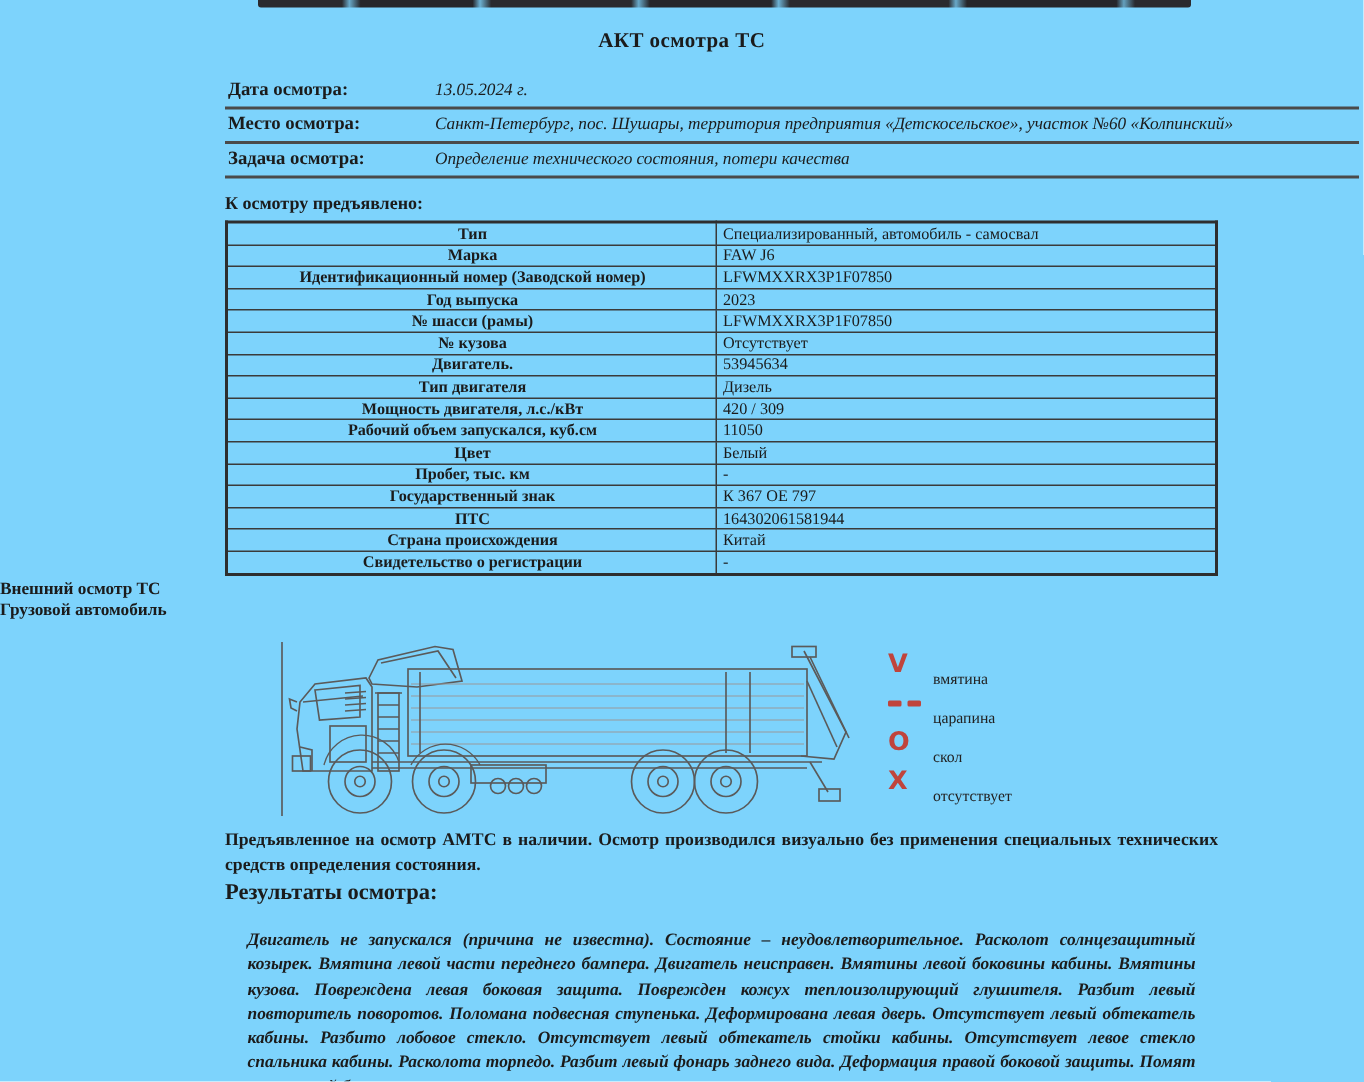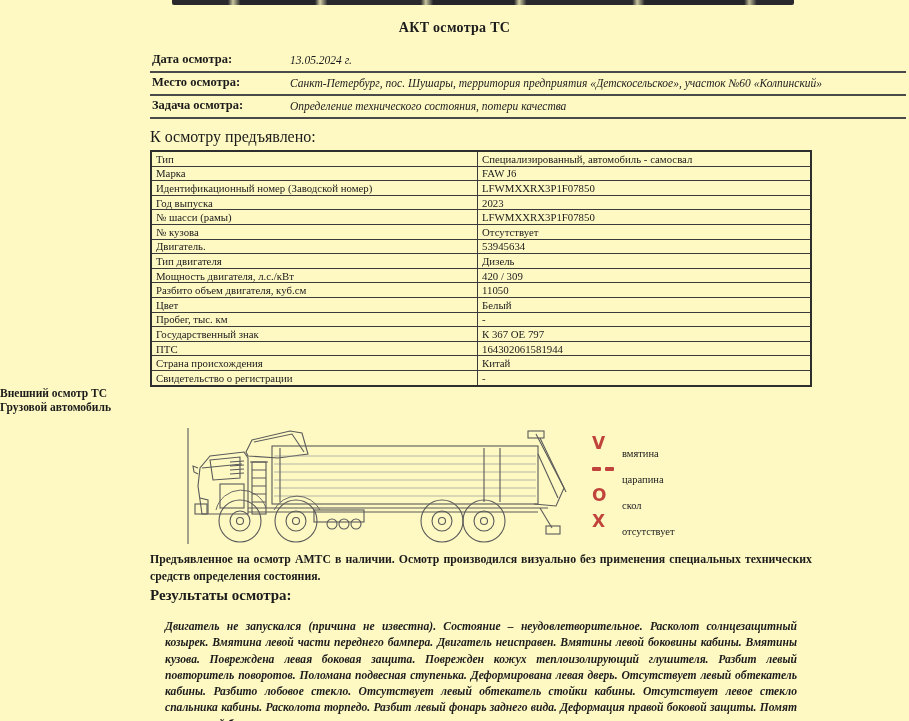--- a/index.html
+++ b/index.html
@@ -1,19 +1,19 @@
 <!DOCTYPE html>
 <html><head>
 <meta charset="utf-8">
 <style>
   html,body{margin:0;padding:0;background:#ffffff;}
   .page{
     position:relative;
     width:909px;height:721px;
-    background:#fef9c3;
+    background:#7dd3fc;
     font-family:"Liberation Serif", serif;
     color:#1b1b1b;
     overflow:hidden;
   }
   
   .top-bar{
     position:absolute;left:172px;top:0;width:622px;height:5px;
     background:linear-gradient(90deg,
       #2a2a2e 0%, #2a2a2e 9%, rgba(42,42,46,.25) 9.8%, 
       #26262a 11%, #26262a 23%, rgba(42,42,46,.2) 23.8%,
@@ -28,30 +28,30 @@
     position:absolute;left:0;top:20px;width:100%;
     text-align:center;font-weight:bold;font-size:14px;letter-spacing:.3px;
   }
   .content{position:absolute;left:150px;top:50px;width:756px;}
 
   
   .info-row{display:flex;border-bottom:2px solid #4a4a4a;padding:2px 0 3px 2px;}
   .info-row .lbl{flex:0 0 138px;font-weight:bold;font-size:12.5px;}
   .info-row .val{flex:1;font-style:italic;font-size:11.5px;line-height:15px;padding-top:1px;}
 
-  .section-heading{font-weight:normal;font-size:16px;margin:9px 0 4px 0;}
+  .section-heading{font-weight:bold;font-size:12px;margin:9px 0 4px 0;}
 
   
   table.veh{border-collapse:collapse;width:662px;table-layout:fixed;border:2px solid #2e2e2e;}
   table.veh td{
     border:1px solid #3a3a3a;
     font-size:10.8px;height:13.6px;line-height:12px;
     padding:0 3px 0 4px;overflow:hidden;white-space:nowrap;
   }
-  table.veh td.k{width:318px;font-weight:normal;}
+  table.veh td.k{width:318px;font-weight:bold;text-align:center;}
 
   .drawing-heading{
     position:absolute;left:0;top:386px;width:100%;
     text-align:left;font-weight:bold;font-size:11.5px;line-height:14px;
   }
   .truck-box{position:absolute;left:186px;top:424px;width:384px;height:124px;}
   .truck-box svg{width:100%;height:100%;}
 
   .legend{position:absolute;left:592px;top:433px;width:170px;}
   .legend-item{display:flex;align-items:center;margin-bottom:6px;height:20px;}
@@ -128,21 +128,21 @@
           </tr>
         <tr>
             <td class="k">Тип двигателя</td>
             <td>Дизель</td>
           </tr>
         <tr>
             <td class="k">Мощность двигателя, л.с./кВт</td>
             <td>420 / 309</td>
           </tr>
         <tr>
-            <td class="k">Разбито объем двигателя, куб.см</td>
+            <td class="k">Рабочий объем запускался, куб.см</td>
             <td>11050</td>
           </tr>
         <tr>
             <td class="k">Цвет</td>
             <td>Белый</td>
           </tr>
         <tr>
             <td class="k">Пробег, тыс. км</td>
             <td>-</td>
           </tr>

